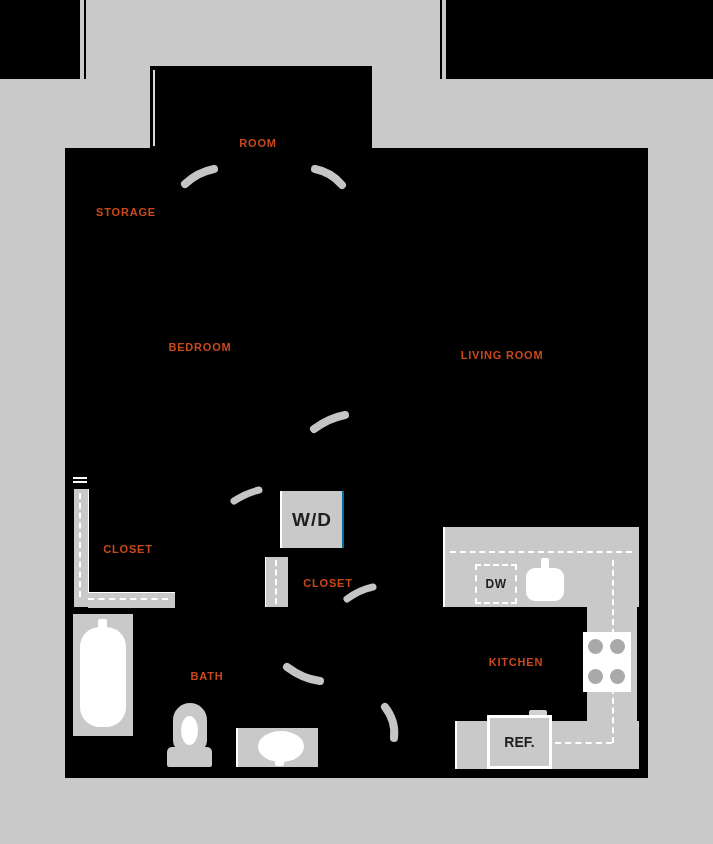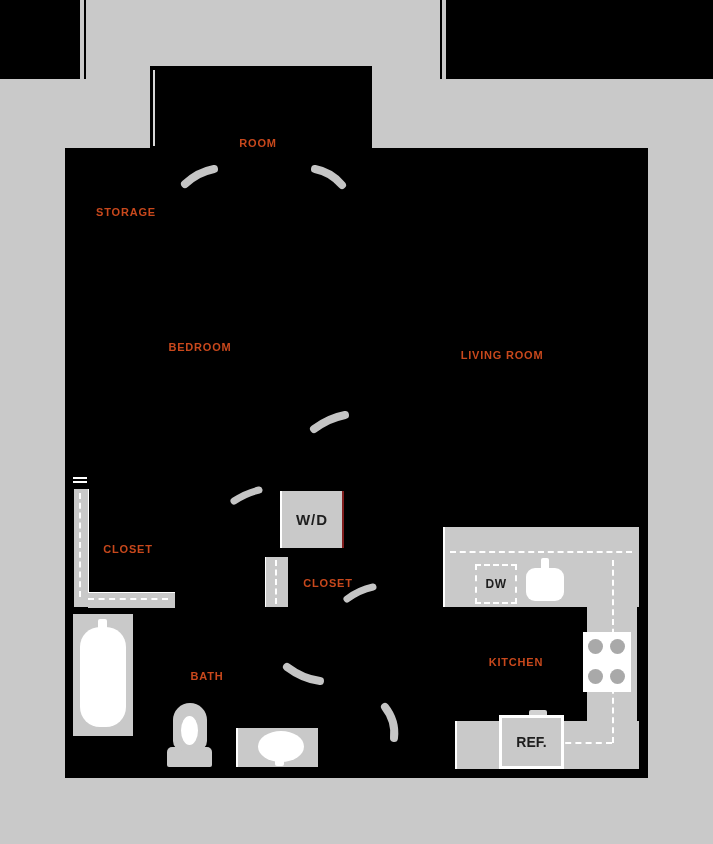--- a/index.html
+++ b/index.html
@@ -8,41 +8,41 @@
   .abs{position:absolute;}
   .black{background:#000;}
   .room-label{position:absolute;color:#c8481c;font-weight:700;font-size:11px;
               letter-spacing:0.8px;text-align:center;line-height:14px;white-space:nowrap;}
   .fix-label{color:#1e1e1e;font-weight:700;}
   .dash-v{position:absolute;border-left:2px dashed #fff;width:0;}
   .dash-h{position:absolute;border-top:2px dashed #fff;height:0;}
   .whiteline{position:absolute;background:#fff;}
   
   .wd-box{left:280px;top:491px;width:60px;height:57px;background:#c9c9c9;
-          border-left:2px solid #fff;border-right:2px solid #7f1d1d;
-          display:flex;align-items:center;justify-content:center;font-size:15px;letter-spacing:1px;}
+          border-left:2px solid #fff;border-right:2px solid #0369a1;
+          display:flex;align-items:center;justify-content:center;font-size:19px;letter-spacing:1px;}
   .shelf{background:#c9c9c9;}
   .tub-outer{left:73px;top:614px;width:60px;height:122px;background:#c9c9c9;}
   .tub-inner{position:absolute;left:7px;top:13px;width:46px;height:100px;background:#fff;border-radius:20px;}
   .tub-faucet{position:absolute;left:25px;top:5px;width:9px;height:15px;background:#fff;border-radius:2px;}
   .toilet-bowl{left:173px;top:703px;width:34px;height:48px;background:#c9c9c9;border-radius:17px 17px 10px 10px;}
   .toilet-hole{left:181px;top:716px;width:17px;height:29px;background:#fff;border-radius:50%;}
   .toilet-base{left:167px;top:747px;width:45px;height:20px;background:#c9c9c9;border-radius:5px 5px 2px 2px;}
   .vanity{left:236px;top:728px;width:80px;height:39px;background:#c9c9c9;border-left:2px solid #fff;}
   .vanity-sink{position:absolute;left:20px;top:3px;width:46px;height:31px;background:#fff;border-radius:50%;}
   .vanity-faucet{position:absolute;left:37px;top:21px;width:9px;height:17px;background:#fff;border-radius:2px;}
   .counter{background:#c9c9c9;}
   .dw-box{left:475px;top:564px;width:38px;height:36px;border:2px dashed #fff;
           display:flex;align-items:center;justify-content:center;font-size:12px;letter-spacing:0.5px;}
   .ksink{left:526px;top:568px;width:38px;height:33px;background:#fff;border-radius:9px;}
   .ksink-faucet{left:541px;top:558px;width:8px;height:14px;background:#fff;border-radius:2px;}
   .stove{left:583px;top:632px;width:48px;height:60px;background:#fff;}
   .burner{position:absolute;width:15px;height:15px;border-radius:50%;background:#a9a9a9;}
   .ref{left:487px;top:715px;width:65px;height:54px;background:#c9c9c9;border:3px solid #fff;
-       display:flex;align-items:center;justify-content:center;font-size:14px;box-sizing:border-box;margin-left:12px;}
+       display:flex;align-items:center;justify-content:center;font-size:14px;box-sizing:border-box;}
   .ref-nub{left:529px;top:710px;width:18px;height:6px;background:#d2d2d2;border-radius:2px 2px 0 0;}
   .entry-mat{left:325px;top:742px;width:121px;height:40px;background:#c9c9c9;border-left:2px solid #fff;}
   .entry-label{position:absolute;left:5px;top:5px;width:90px;text-align:center;
                font-size:13px;letter-spacing:2px;}
   svg.arcs{position:absolute;left:0;top:0;pointer-events:none;}
 </style>
 </head>
 <body>
 
 <div class="plan">

